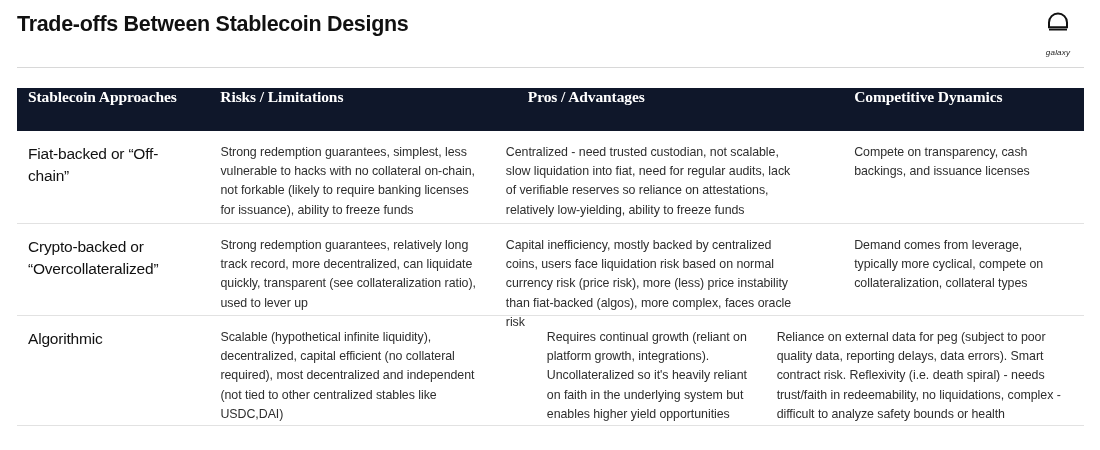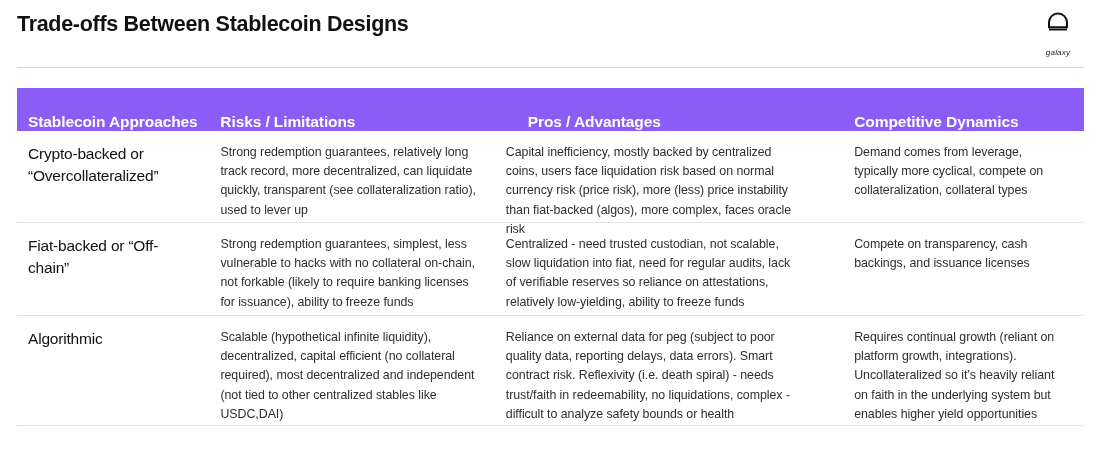--- a/index.html
+++ b/index.html
@@ -74,23 +74,24 @@
 
   
   .table {
     position: absolute;
     left: 17px;
     top: 88px;
     width: 1067px;
   }
   .thead {
     display: flex;
-    background: #8b5cf6;
+    background: #0f172a;
     height: 43px;
-    align-items: flex-end;
+    align-items: flex-start;
+    font-family: Liberation Serif, serif;
   }
   .th {
     font-size: 15.5px;
     font-weight: 700;
     color: #ffffff;
     letter-spacing: -0.1px;
     box-sizing: border-box;
     padding-right: 10px;
     white-space: nowrap;
   }
@@ -149,35 +150,35 @@
 
   <div class="table">
 
     <div class="thead">
       <div class="th col-0">Stablecoin Approaches</div>
       <div class="th col-2">Risks / Limitations</div>
       <div class="th col-1">Pros / Advantages</div>
       <div class="th col-3">Competitive Dynamics</div>
     </div>
 
+    <div class="trow r0">
+      <div class="td approach col-0">Fiat-backed or “Off-chain”</div>
+      <div class="td body col-1">Strong redemption guarantees, simplest, less vulnerable to hacks with no collateral on-chain, not forkable (likely to require banking licenses for issuance), ability to freeze funds</div>
+      <div class="td body col-2">Centralized - need trusted custodian, not scalable, slow liquidation into fiat, need for regular audits, lack of verifiable reserves so reliance on attestations, relatively low-yielding, ability to freeze funds</div>
+      <div class="td body col-3">Compete on transparency, cash backings, and issuance licenses</div>
+    </div>
+
     <div class="trow r1">
       <div class="td approach col-0">Crypto-backed or “Overcollateralized”</div>
       <div class="td body col-1">Strong redemption guarantees, relatively long track record, more decentralized, can liquidate quickly, transparent (see collateralization ratio), used to lever up</div>
       <div class="td body col-2">Capital inefficiency, mostly backed by centralized coins, users face liquidation risk based on normal currency risk (price risk), more (less) price instability than fiat-backed (algos), more complex, faces oracle risk</div>
       <div class="td body col-3">Demand comes from leverage, typically more cyclical, compete on collateralization, collateral types</div>
     </div>
 
-    <div class="trow r0">
-      <div class="td approach col-0">Fiat-backed or “Off-chain”</div>
-      <div class="td body col-1">Strong redemption guarantees, simplest, less vulnerable to hacks with no collateral on-chain, not forkable (likely to require banking licenses for issuance), ability to freeze funds</div>
-      <div class="td body col-2">Centralized - need trusted custodian, not scalable, slow liquidation into fiat, need for regular audits, lack of verifiable reserves so reliance on attestations, relatively low-yielding, ability to freeze funds</div>
-      <div class="td body col-3">Compete on transparency, cash backings, and issuance licenses</div>
-    </div>
-
     <div class="trow r2">
       <div class="td approach col-0">Algorithmic</div>
       <div class="td body col-1">Scalable (hypothetical infinite liquidity), decentralized, capital efficient (no collateral required), most decentralized and independent (not tied to other centralized stables like USDC,DAI)</div>
+      <div class="td body col-3">Requires continual growth (reliant on platform growth, integrations). Uncollateralized so it's heavily reliant on faith in the underlying system but enables higher yield opportunities</div>
       <div class="td body col-2">Reliance on external data for peg (subject to poor quality data, reporting delays, data errors). Smart contract risk. Reflexivity (i.e. death spiral) - needs trust/faith in redeemability, no liquidations, complex - difficult to analyze safety bounds or health</div>
-      <div class="td body col-3">Requires continual growth (reliant on platform growth, integrations). Uncollateralized so it's heavily reliant on faith in the underlying system but enables higher yield opportunities</div>
     </div>
 
   </div>
 </div>
 
 </body></html>

